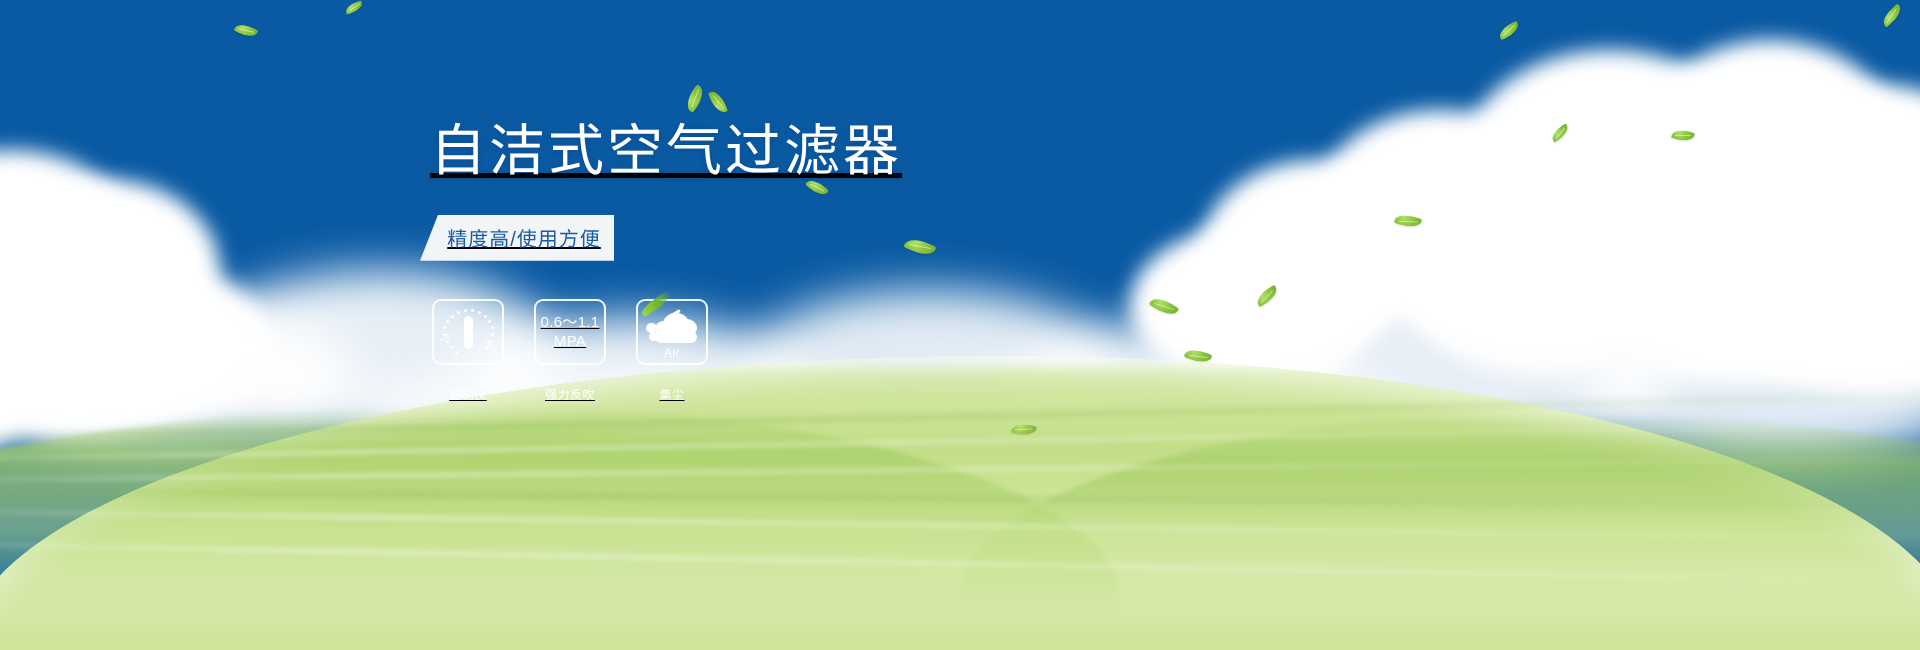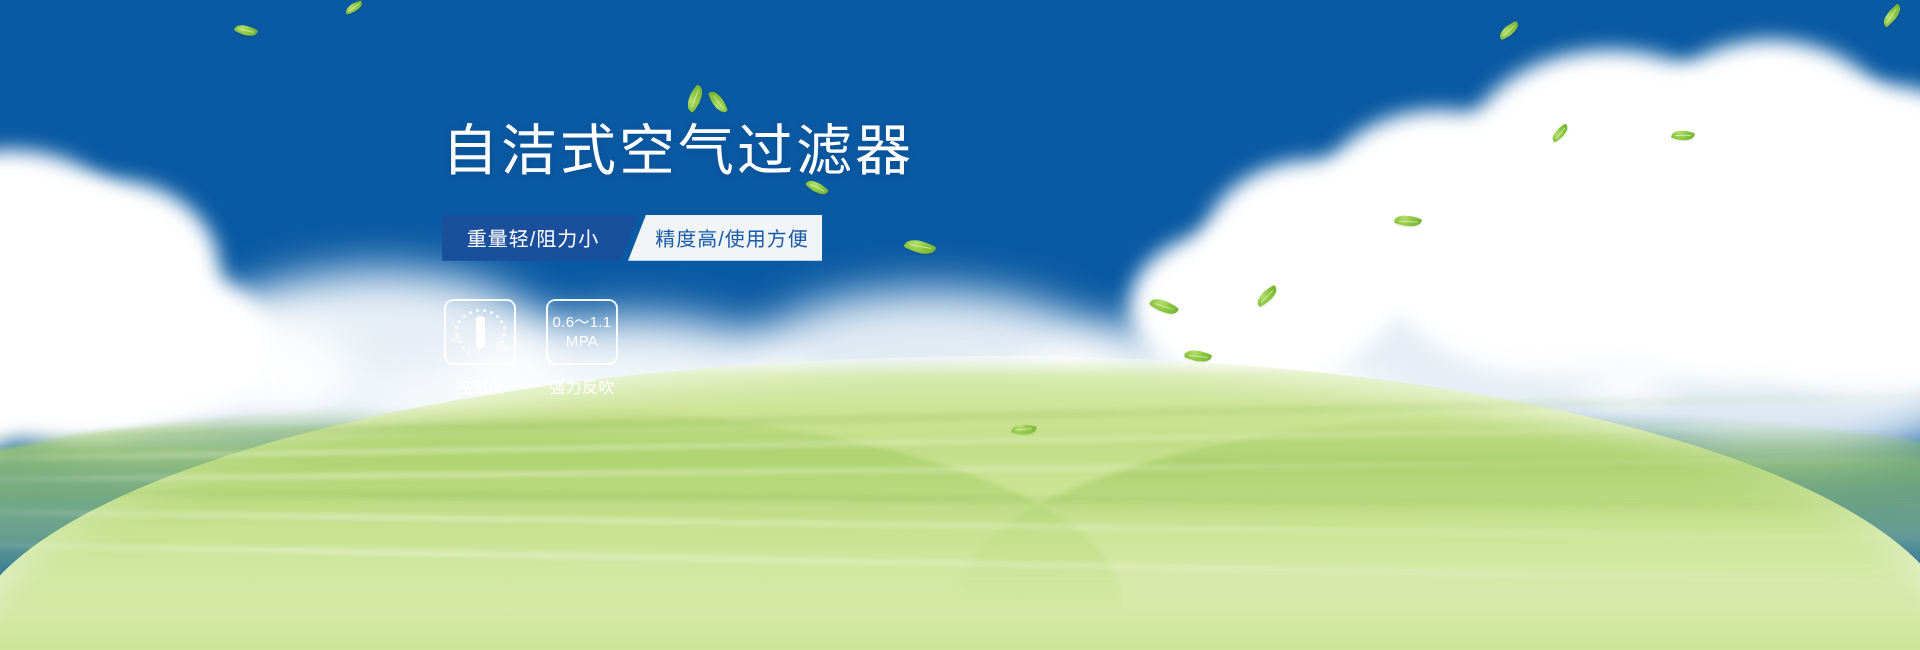--- a/index.html
+++ b/index.html
@@ -130,23 +130,24 @@
     top: 46%;
     width: 72%;
     height: 1px;
     background: rgba(255,255,255,0.5);
     transform: rotate(-16deg);
   }
 
   
   .content {
     position: absolute;
-    left: 442px;
+    left: 430px;
     top: 120px;
     width: 640px;
+    text-decoration: underline;
   }
 
   .title {
     margin: 0;
     color: #ffffff;
     font-size: 56px;
     line-height: 1.12;
     letter-spacing: 3px;
     font-weight: 400;
     white-space: nowrap;
@@ -208,23 +209,23 @@
     box-sizing: border-box;
   }
   .feature-text {
     color: #ffffff;
     font-size: 15px;
     line-height: 1.22;
     letter-spacing: 0.3px;
     white-space: pre-line;
   }
   .feature-label {
-    margin-top: 9px;
+    margin-top: 20px;
     color: #ffffff;
-    font-size: 16px;
+    font-size: 12px;
     letter-spacing: 0.5px;
     white-space: nowrap;
   }
 
   
   .gauge { position: relative; width: 56px; height: 50px; }
   .gauge-dot {
     position: absolute;
     width: 3.4px; height: 3.4px;
     border-radius: 50%;
@@ -359,21 +360,20 @@
   <div class="leaf" style="left:1550px; top:128px; width:20px; height:10px; transform: rotate(-34deg);"></div>
   <div class="leaf" style="left:1672px; top:130px; width:22px; height:11px; transform: rotate(16deg);"></div>
   <div class="leaf" style="left:1880px; top:10px;  width:24px; height:11px; transform: rotate(-40deg);"></div>
   <div class="leaf" style="left:1012px; top:424px; width:24px; height:11px; transform: rotate(12deg); opacity:.9;"></div>
 
   <div class="content">
 
     <h1 class="title">自洁式空气过滤器</h1>
 
     <div class="tabs">
-      <div class="tab tab-primary">重量轻/阻力小</div>
       <div class="tab tab-secondary">精度高/使用方便</div>
     </div>
 
     <div class="features">
 
       <div class="feature">
         <div class="feature-box">
           <div class="gauge">
             <div class="gauge-dot" style="left:6px;  top:33px;"></div>
             <div class="gauge-dot" style="left:3px;  top:26px;"></div>
@@ -403,16 +403,32 @@
       <div class="feature">
         <div class="feature-box">
           <span class="feature-text">0.6～1.1
 MPA</span>
         </div>
         <div class="feature-label">强力反吹</div>
       </div>
 
 
 
+      <div class="feature">
+        <div class="feature-box">
+          <div class="airicon">
+            <div class="air-streak"></div>
+            <div class="ac" style="left:20px; top:6px;  width:26px; height:22px;"></div>
+            <div class="ac" style="left:34px; top:12px; width:20px; height:18px;"></div>
+            <div class="ac" style="left:12px; top:14px; width:18px; height:16px;"></div>
+            <div class="abar" style="left:12px; top:24px; width:42px; height:12px;"></div>
+            <div class="ac" style="left:3px;  top:16px; width:11px; height:10px;"></div>
+            <div class="ac" style="left:6px;  top:25px; width:9px;  height:9px;"></div>
+            <div class="abar" style="left:26px; top:5px;  width:12px; height:3px; transform: rotate(-32deg);"></div>
+            <div class="air-label">Air</div>
+          </div>
+        </div>
+        <div class="feature-label">集尘</div>
+      </div>
 
     </div>
   </div>
 </div>
 
 </body></html>

